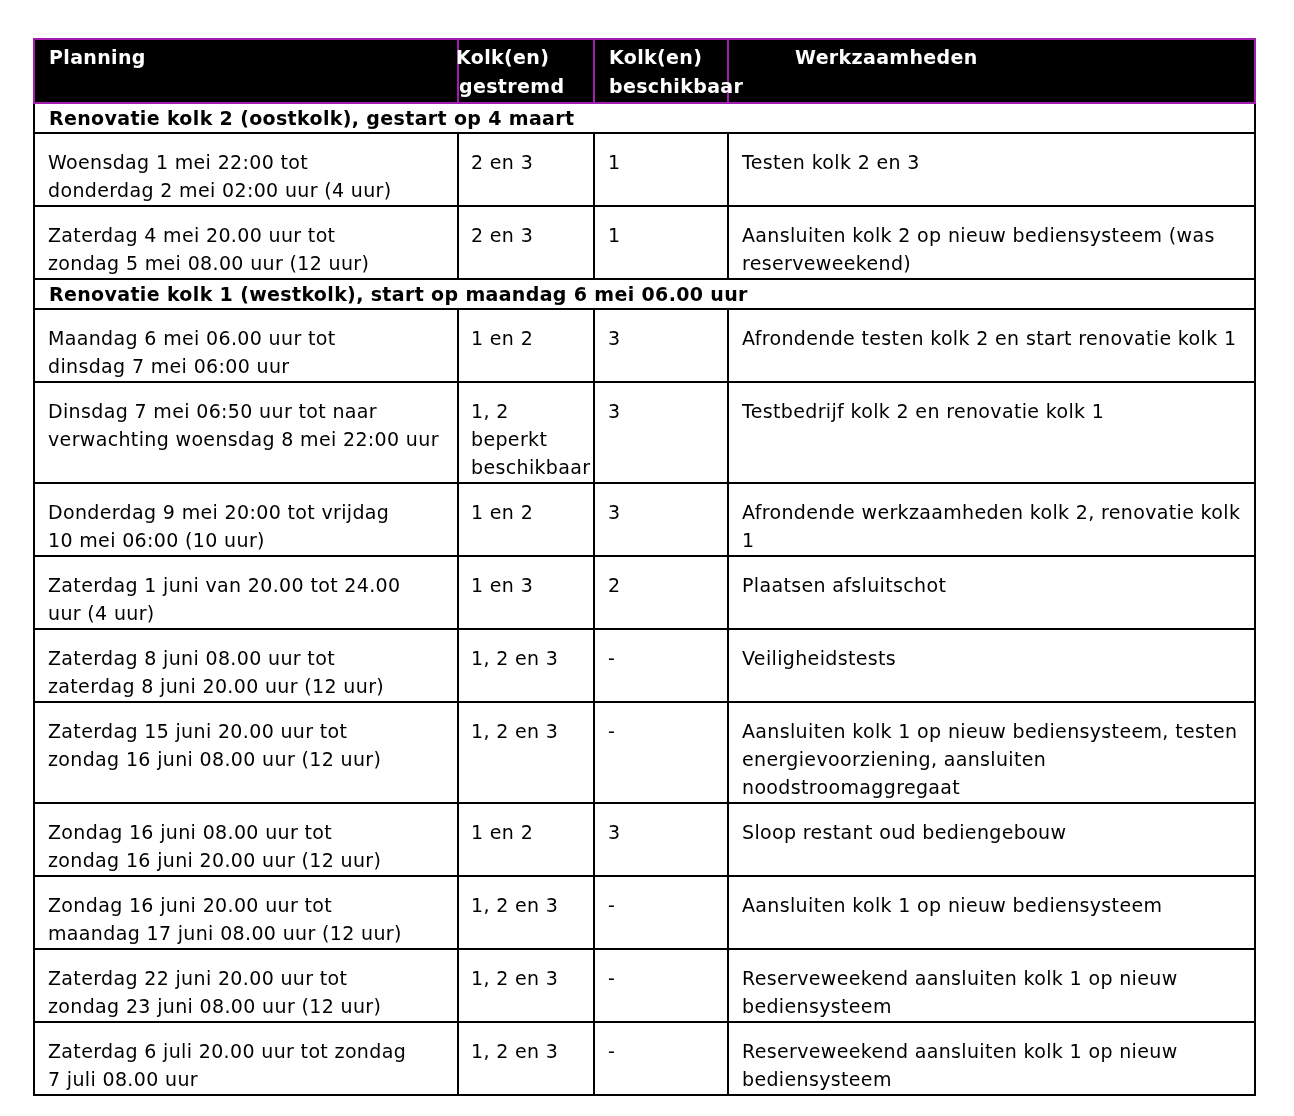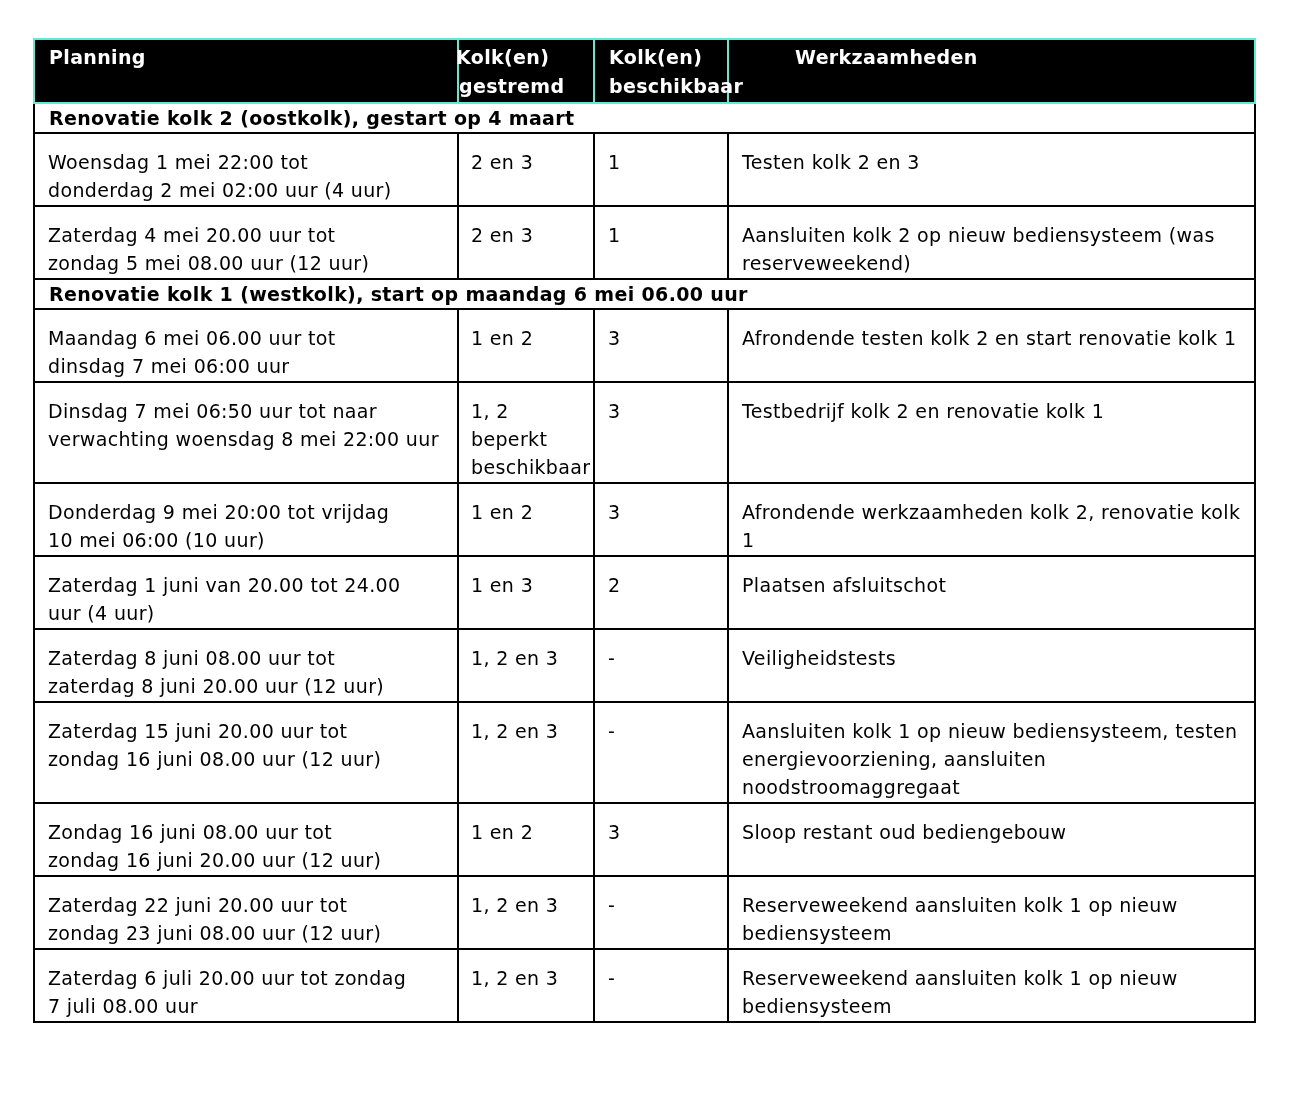--- a/index.html
+++ b/index.html
@@ -32,21 +32,21 @@
 
     .doc-table thead tr {
       background: #000000;
       color: #ffffff;
     }
     .doc-table thead th {
       text-align: left;
       vertical-align: top;
       font-weight: bold;
       padding: 3px 0 1px 0;
-      border: 2px solid #5eead4;
+      border: 2px solid #a21caf;
       line-height: 29px;
       white-space: nowrap;
     }
     .doc-table thead th.h1 { padding-left: 14px; }
     .doc-table thead th.h2 { padding-left: 0; text-indent: -3px; }
     .doc-table thead th.h3 { padding-left: 14px; }
     .doc-table thead th.h4 { padding-left: 66px; }
 
     .doc-table td {
       border: 2px solid #000000;
@@ -137,20 +137,26 @@
         <td class="c2cell">1, 2 en 3</td>
         <td class="c3cell">-</td>
         <td class="c4cell">Aansluiten kolk 1 op nieuw bediensysteem, testen energievoorziening, aansluiten noodstroomaggregaat</td>
       </tr>
       <tr>
         <td><span>Zondag 16 juni 08.00 uur tot</span><br><span>zondag 16 juni 20.00 uur (12 uur)</span></td>
         <td class="c2cell">1 en 2</td>
         <td class="c3cell">3</td>
         <td class="c4cell">Sloop restant oud bediengebouw</td>
       </tr>
+      <tr>
+        <td><span>Zondag 16 juni 20.00 uur tot</span><br><span>maandag 17 juni 08.00 uur (12 uur)</span></td>
+        <td class="c2cell">1, 2 en 3</td>
+        <td class="c3cell">-</td>
+        <td class="c4cell">Aansluiten kolk 1 op nieuw bediensysteem</td>
+      </tr>
       <tr class="italic">
         <td><span>Zaterdag 22 juni 20.00 uur tot</span><br><span>zondag 23 juni 08.00 uur (12 uur)</span></td>
         <td class="c2cell">1, 2 en 3</td>
         <td class="c3cell">-</td>
         <td class="c4cell">Reserveweekend aansluiten kolk 1 op nieuw bediensysteem</td>
       </tr>
       <tr class="italic">
         <td><span>Zaterdag 6 juli 20.00 uur tot zondag</span><br><span>7 juli 08.00 uur</span></td>
         <td class="c2cell">1, 2 en 3</td>
         <td class="c3cell">-</td>

